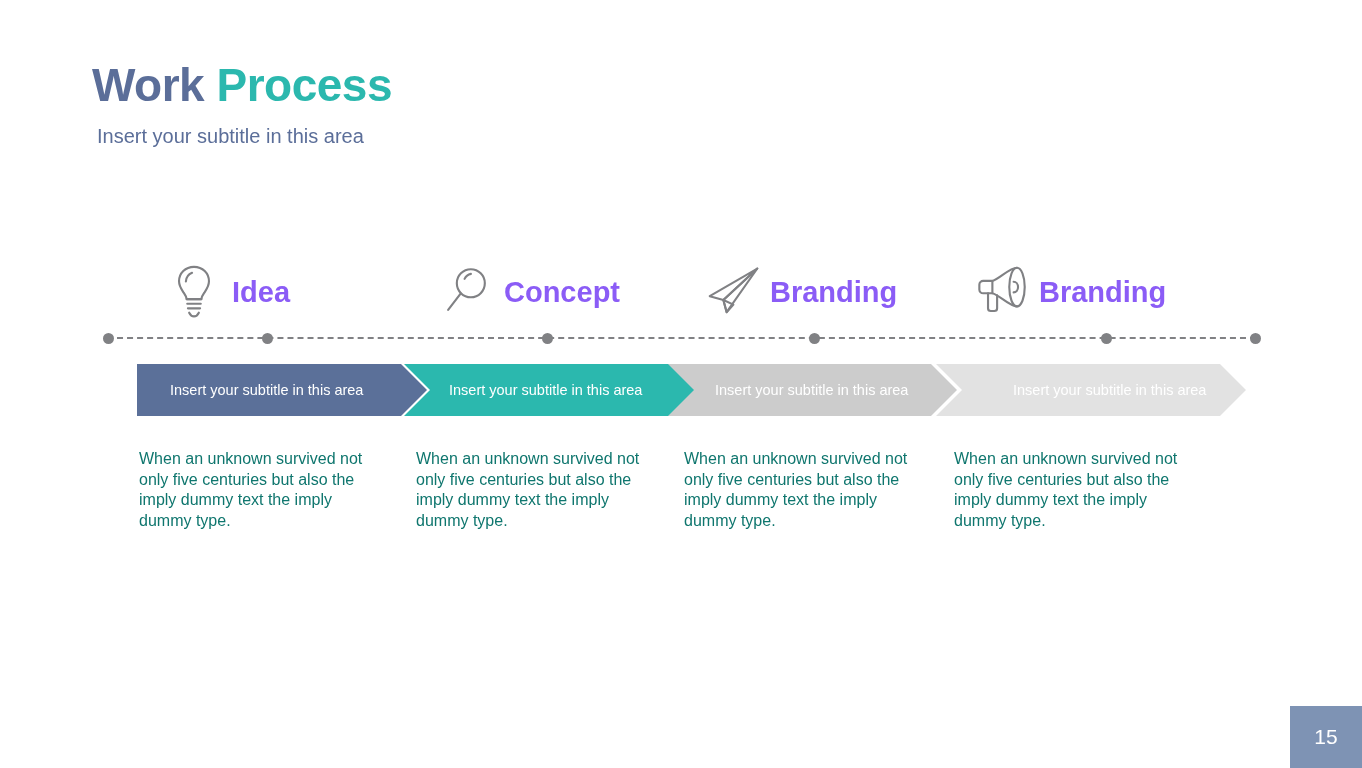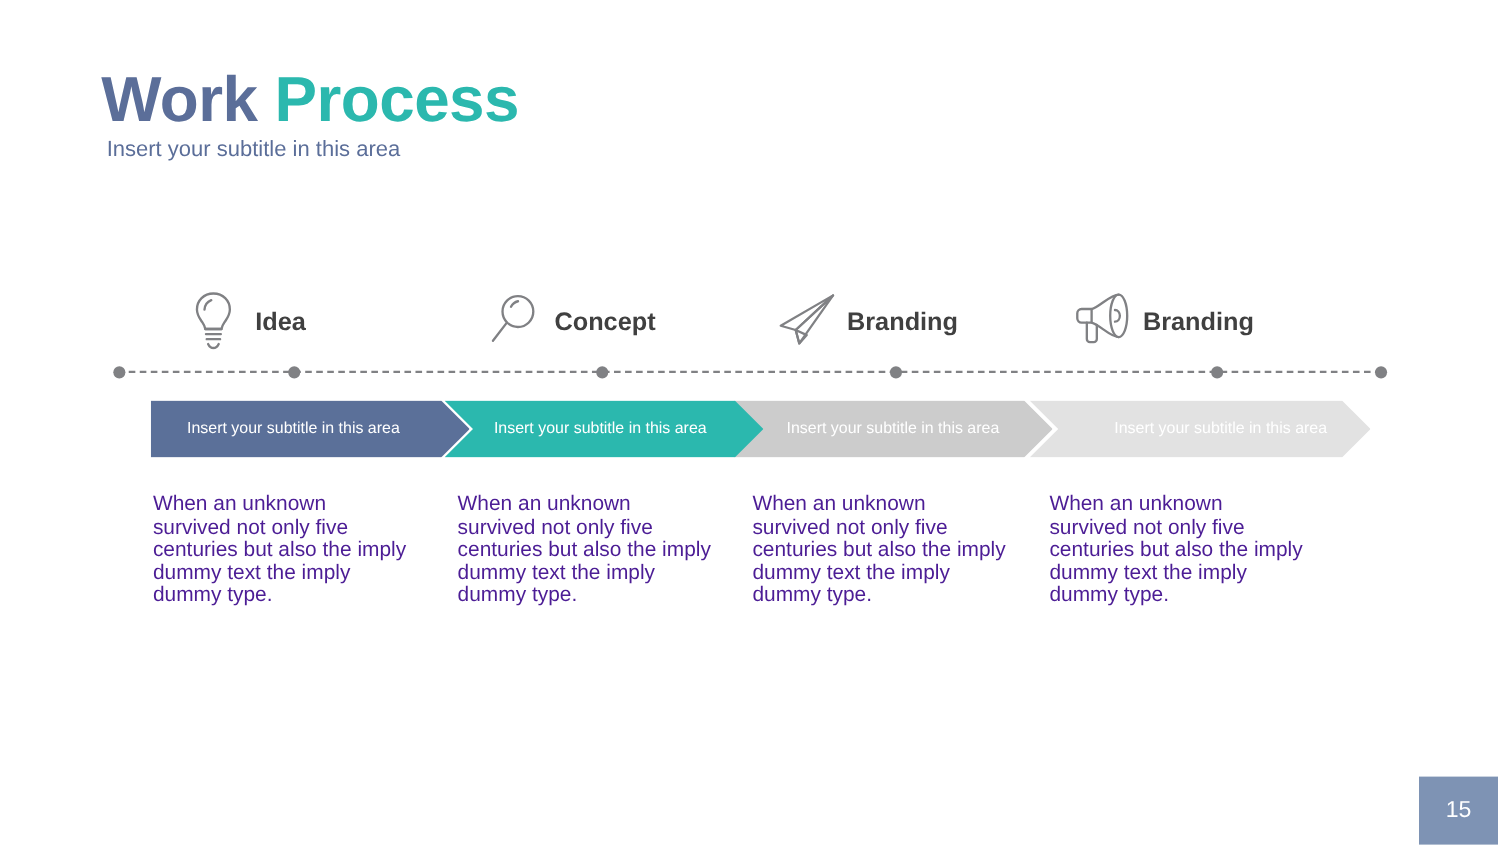--- a/index.html
+++ b/index.html
@@ -7,35 +7,35 @@
     width:1362px; height:768px;
     background:#ffffff;
     font-family:"Liberation Sans", sans-serif;
     overflow:hidden;
   }
   .slide { position:relative; width:1362px; height:768px; background:#fff; }
 
   
   .title {
     position:absolute; left:92px; top:62px;
-    font-size:58px; font-weight:bold; letter-spacing:-0.5px;
+    font-size:46px; font-weight:bold; letter-spacing:-0.5px;
     line-height:1.0; white-space:nowrap;text-align:center;
   }
   .title .w1 { color:#5b6e99; }
   .title .w2 { color:#2bb8ae; }
   .subtitle {
     position:absolute; left:97px; top:125px;
     font-size:20px; color:#5b6e99; white-space:nowrap;
   }
 
   
   .step-head { position:absolute; top:262px; display:flex; align-items:center; gap:12px; }
   .step-head .ico { width:52px; height:56px; display:block; flex:0 0 auto; }
   .step-head .lbl {
-    font-size:23px; font-weight:bold; color:#404040; white-space:nowrap;
+    font-size:29px; font-weight:bold; color:#8b5cf6; white-space:nowrap;
     position:relative; top:2px;
   }
 
   
   .timeline {
     position:absolute; left:107px; top:337px; width:1149px; height:2px;
     border-top:2px dashed #808184;
   }
   .tl-dot {
     position:absolute; top:337px; width:11px; height:11px; margin-left:-5.5px; margin-top:-4.5px;
@@ -47,21 +47,21 @@
   .chev {
     position:absolute; top:0; height:52px;
     display:flex; align-items:center;
     color:#ffffff; font-size:14.5px; white-space:nowrap;
   }
   .chev .ctxt { position:absolute; }
 
   
   .desc {
     position:absolute; top:449px;
-    font-size:19px; line-height:20.5px; color:#4c1d95; width:232px;
+    font-size:16px; line-height:20.5px; color:#0f766e; width:232px;
   }
 
   
   .pageno {
     position:absolute; right:0; bottom:0; width:72px; height:62px;
     background:#7e93b4; color:#ffffff;
     display:flex; align-items:center; justify-content:center;
     font-size:21px;
     margin-left:36px;
   }

